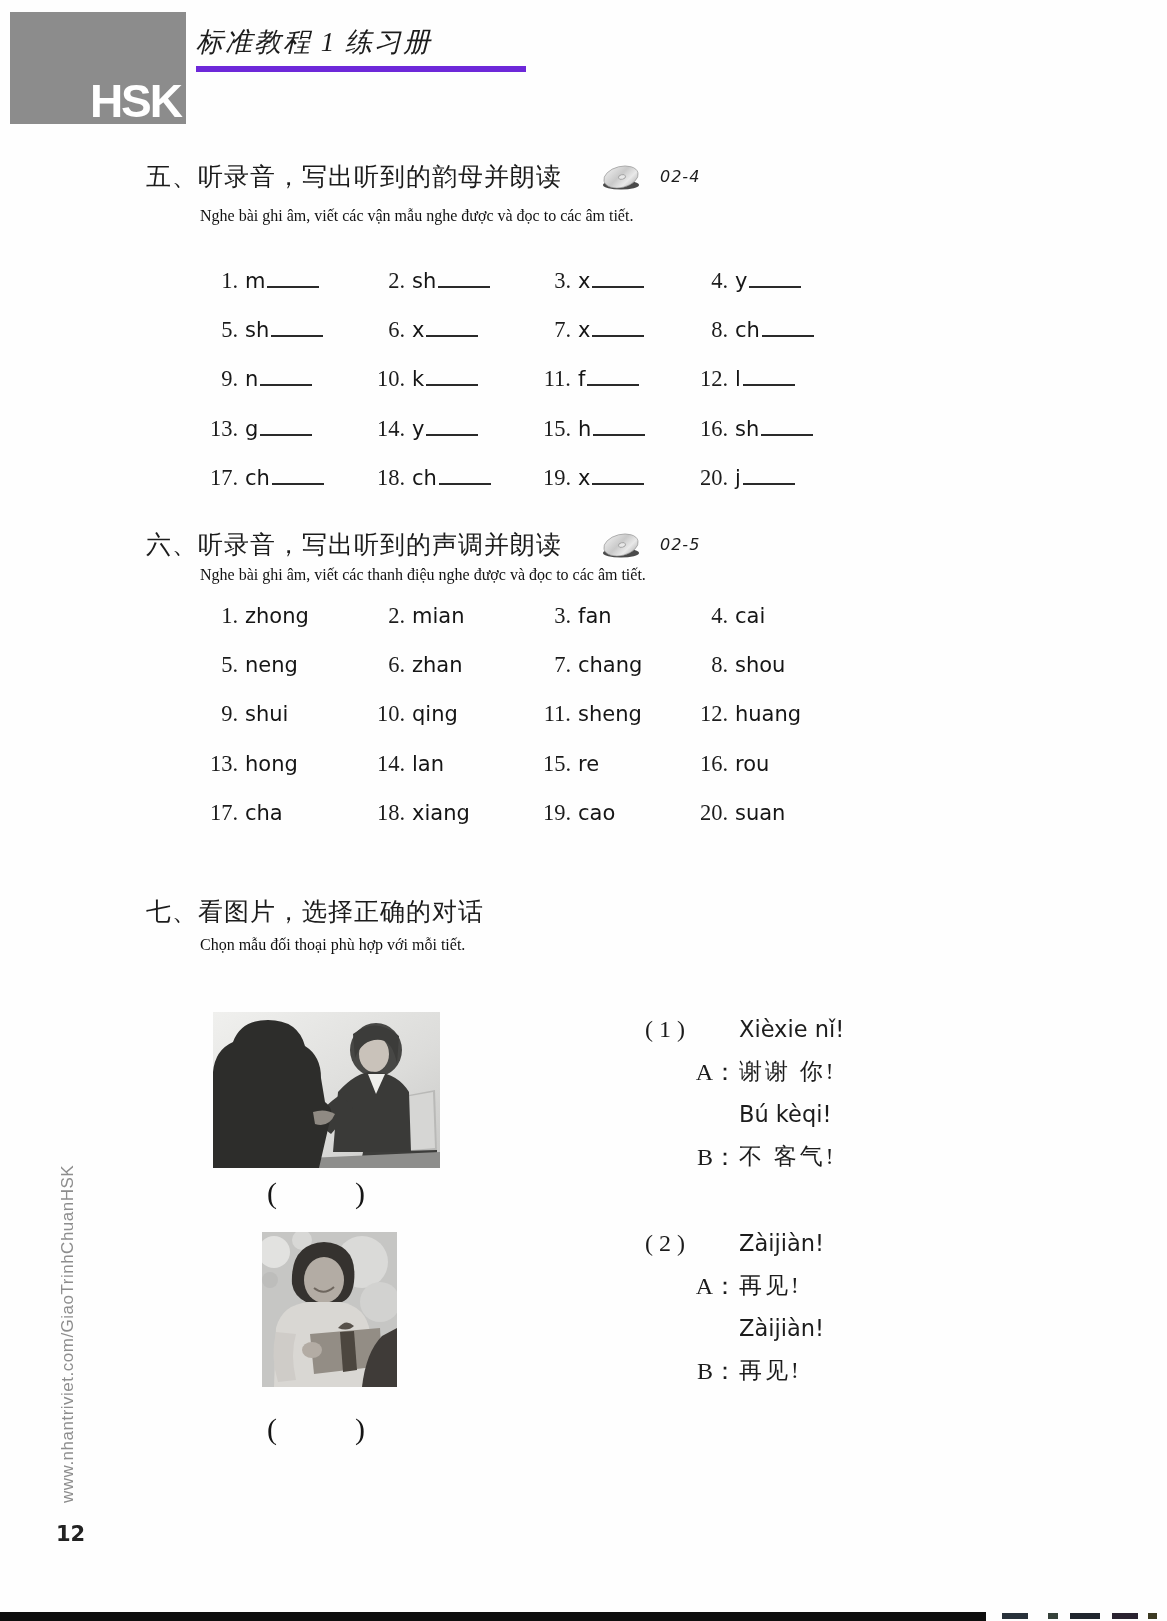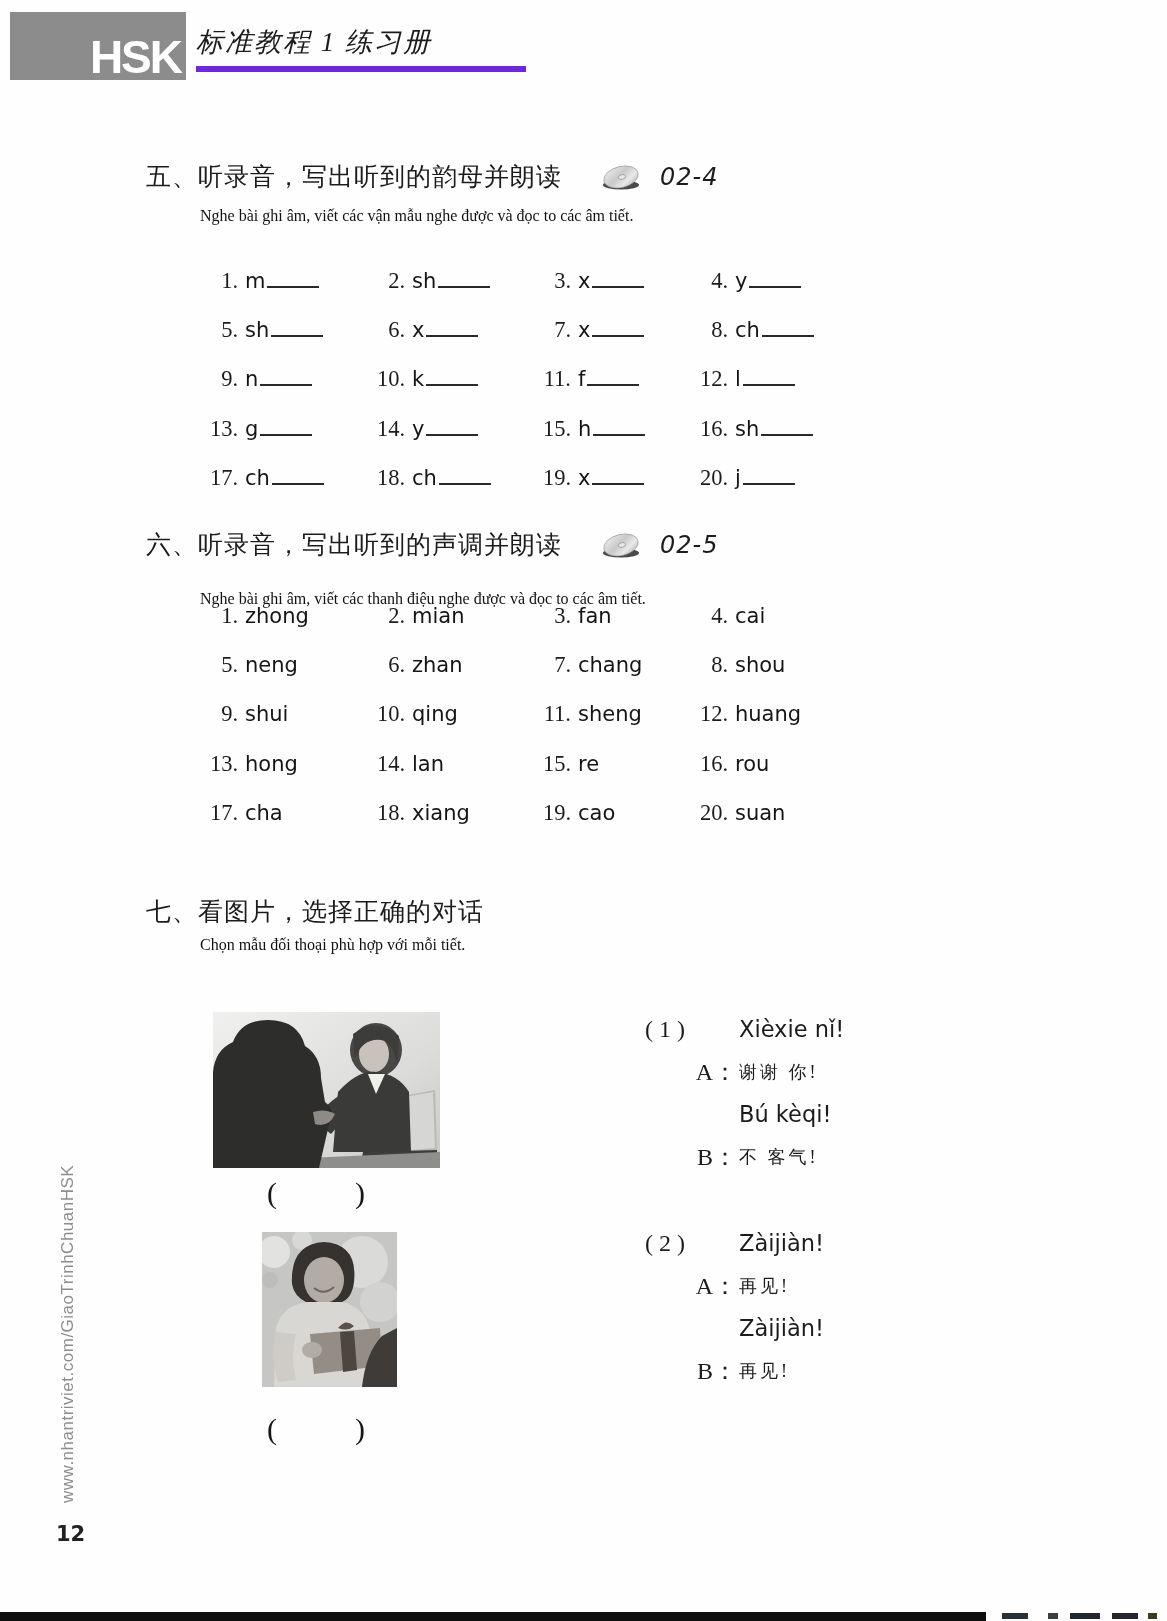--- a/index.html
+++ b/index.html
@@ -1,54 +1,54 @@
 <!DOCTYPE html>
 <html><head>
 <meta charset="utf-8">
 <style>
   html,body{margin:0;padding:0;background:#ffffff;}
   .page{position:relative;width:1167px;height:1621px;background:#fefefe;overflow:hidden;
         font-family:"Liberation Serif",serif;color:#1c1c1c;}
 
   
-  .logo-box{position:absolute;left:10px;top:12px;width:176px;height:68px;background:#8c8c8c;
+  .logo-box{position:absolute;left:10px;top:12px;width:176px;height:112px;background:#8c8c8c;
             display:flex;align-items:flex-end;justify-content:flex-end;}
   .logo-text{font-family:"Liberation Sans",sans-serif;font-weight:bold;font-size:46px;
              color:#ffffff;line-height:.92;padding:0 5px 2px 0;letter-spacing:-2px;}
   .header-text{position:absolute;left:196px;top:26px;width:330px;padding-bottom:6px;
                border-bottom:6px solid #6d28d9;font-style:italic;}
   .header-zh{font-size:27px;letter-spacing:2px;line-height:1.25;}
   .header-vi{font-family:"Liberation Sans",sans-serif;font-weight:bold;font-size:20px;
              color:#1f1f1f;line-height:1.3;}
 
   
   .sec-head{position:absolute;left:146px;display:flex;align-items:center;gap:10px;
             font-size:25px;letter-spacing:1px;white-space:nowrap;}
-  .track{font-family:"DejaVu Sans",sans-serif;font-style:italic;font-size:24px;margin-left:6px;}
+  .track{font-family:"DejaVu Sans",sans-serif;font-style:italic;font-size:16px;margin-left:6px;}
   .subtitle{position:absolute;left:200px;font-size:16px;color:#111;white-space:nowrap;}
 
   
   .ex-grid{position:absolute;left:200px;display:grid;grid-template-columns:167px 166px 157px 172px;
            grid-auto-rows:49.4px;align-items:center;}
   .cell{white-space:nowrap;}
   .num{display:inline-block;min-width:38px;text-align:right;font-family:"Liberation Serif",serif;
        font-size:22.5px;margin-right:7px;}
   .syl{font-family:"DejaVu Sans",sans-serif;font-size:21px;color:#151515;}
   .blank{display:inline-block;width:52px;height:15px;border-bottom:2px solid #2a2a2a;margin-left:2px;}
 
   
   .photo{position:absolute;box-shadow:0 0 0 1px #bdbdbd inset;}
   .answer-paren{position:absolute;font-size:30px;letter-spacing:2px;white-space:pre;color:#161616;}
   .dialogue{position:absolute;width:420px;}
   .d-row{display:flex;line-height:42.5px;}
   .d-label{width:92px;flex:none;font-size:24px;}
   .d-label.num-label{text-align:left;padding-left:0;}
   .d-label.ab{text-align:right;font-size:24px;}
   .d-pinyin{font-family:"DejaVu Sans",sans-serif;font-size:22.5px;padding-left:2px;}
-  .d-zh{font-size:18px;letter-spacing:3px;padding-left:2px;}
+  .d-zh{font-size:23px;letter-spacing:3px;padding-left:2px;}
 
   
   .side-url{position:absolute;left:58px;top:1503px;transform:rotate(-90deg);transform-origin:0 0;
             font-family:"Liberation Sans",sans-serif;font-size:17px;color:#8d8d8d;
             letter-spacing:.5px;white-space:nowrap;}
   .page-num{position:absolute;left:56px;top:1522px;font-family:"DejaVu Sans",sans-serif;
             font-weight:bold;font-size:21px;color:#222;}
   .scan-bar{position:absolute;left:0;top:1612px;width:986px;height:9px;background:#0e0e0e;}
   .dash{position:absolute;top:1613px;height:6px;background:#28313a;}
 </style>
@@ -122,21 +122,21 @@
               <stop offset="1" stop-color="#a9a9a9"></stop>
         </linearGradient>
           </defs>
         <ellipse cx="21" cy="22" rx="18" ry="4.5" fill="#4a4a4a"></ellipse>
         <ellipse cx="21" cy="14" rx="17.5" ry="10.5" fill="url(#g6)" transform="rotate(-14 21 14)" stroke="#8f8f8f" stroke-width="0.6"></ellipse>
         <ellipse cx="22" cy="14" rx="3.6" ry="2.3" fill="#e8e8e8" stroke="#9a9a9a" stroke-width="0.8" transform="rotate(-14 22 14)"></ellipse>
       </svg>
     </span>
     <span class="track">02-5</span>
   </div>
-  <div class="subtitle" style="top:566px;margin-top:24px;">Nghe bài ghi âm, viết các thanh điệu nghe được và đọc to các âm tiết.</div>
+  <div class="subtitle" style="top:566px;">Nghe bài ghi âm, viết các thanh điệu nghe được và đọc to các âm tiết.</div>
 
   <div class="ex-grid" style="top:591px;">
     <div class="cell"><span class="num">1.</span><span class="syl">zhong</span></div>
     <div class="cell"><span class="num">2.</span><span class="syl">mian</span></div>
     <div class="cell"><span class="num">3.</span><span class="syl">fan</span></div>
     <div class="cell"><span class="num">4.</span><span class="syl">cai</span></div>
     <div class="cell"><span class="num">5.</span><span class="syl">neng</span></div>
     <div class="cell"><span class="num">6.</span><span class="syl">zhan</span></div>
     <div class="cell"><span class="num">7.</span><span class="syl">chang</span></div>
     <div class="cell"><span class="num">8.</span><span class="syl">shou</span></div>

